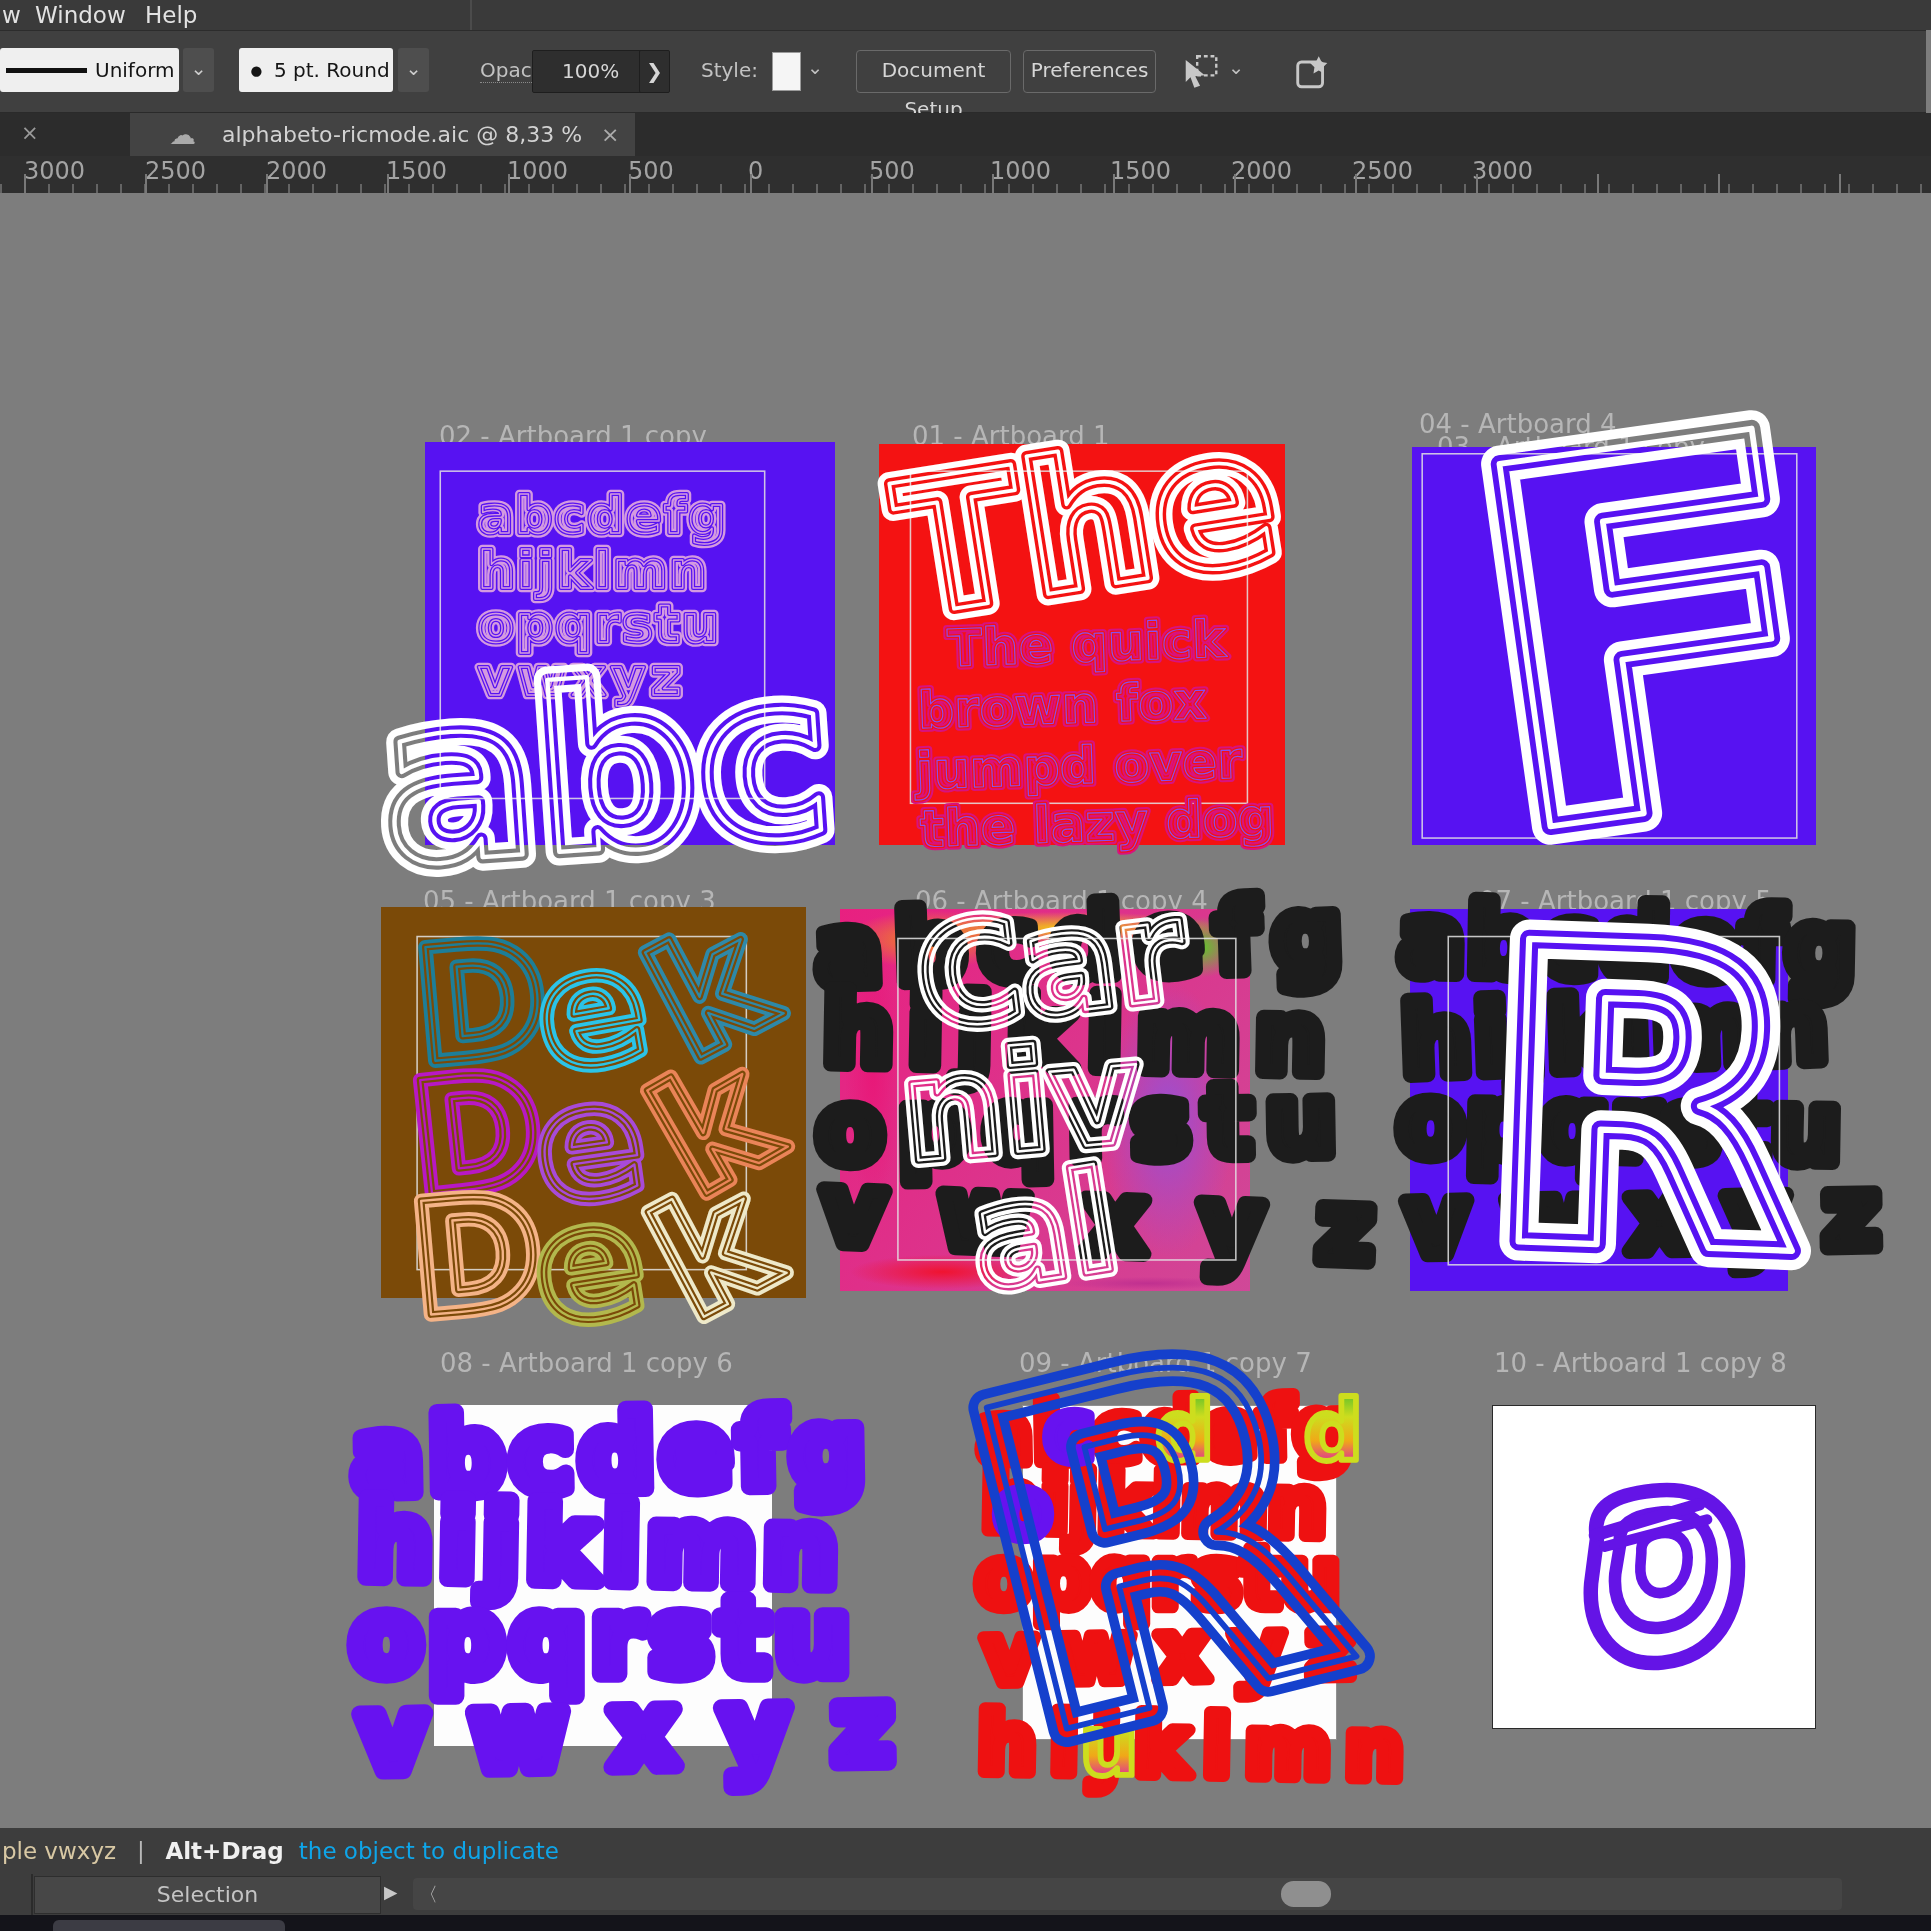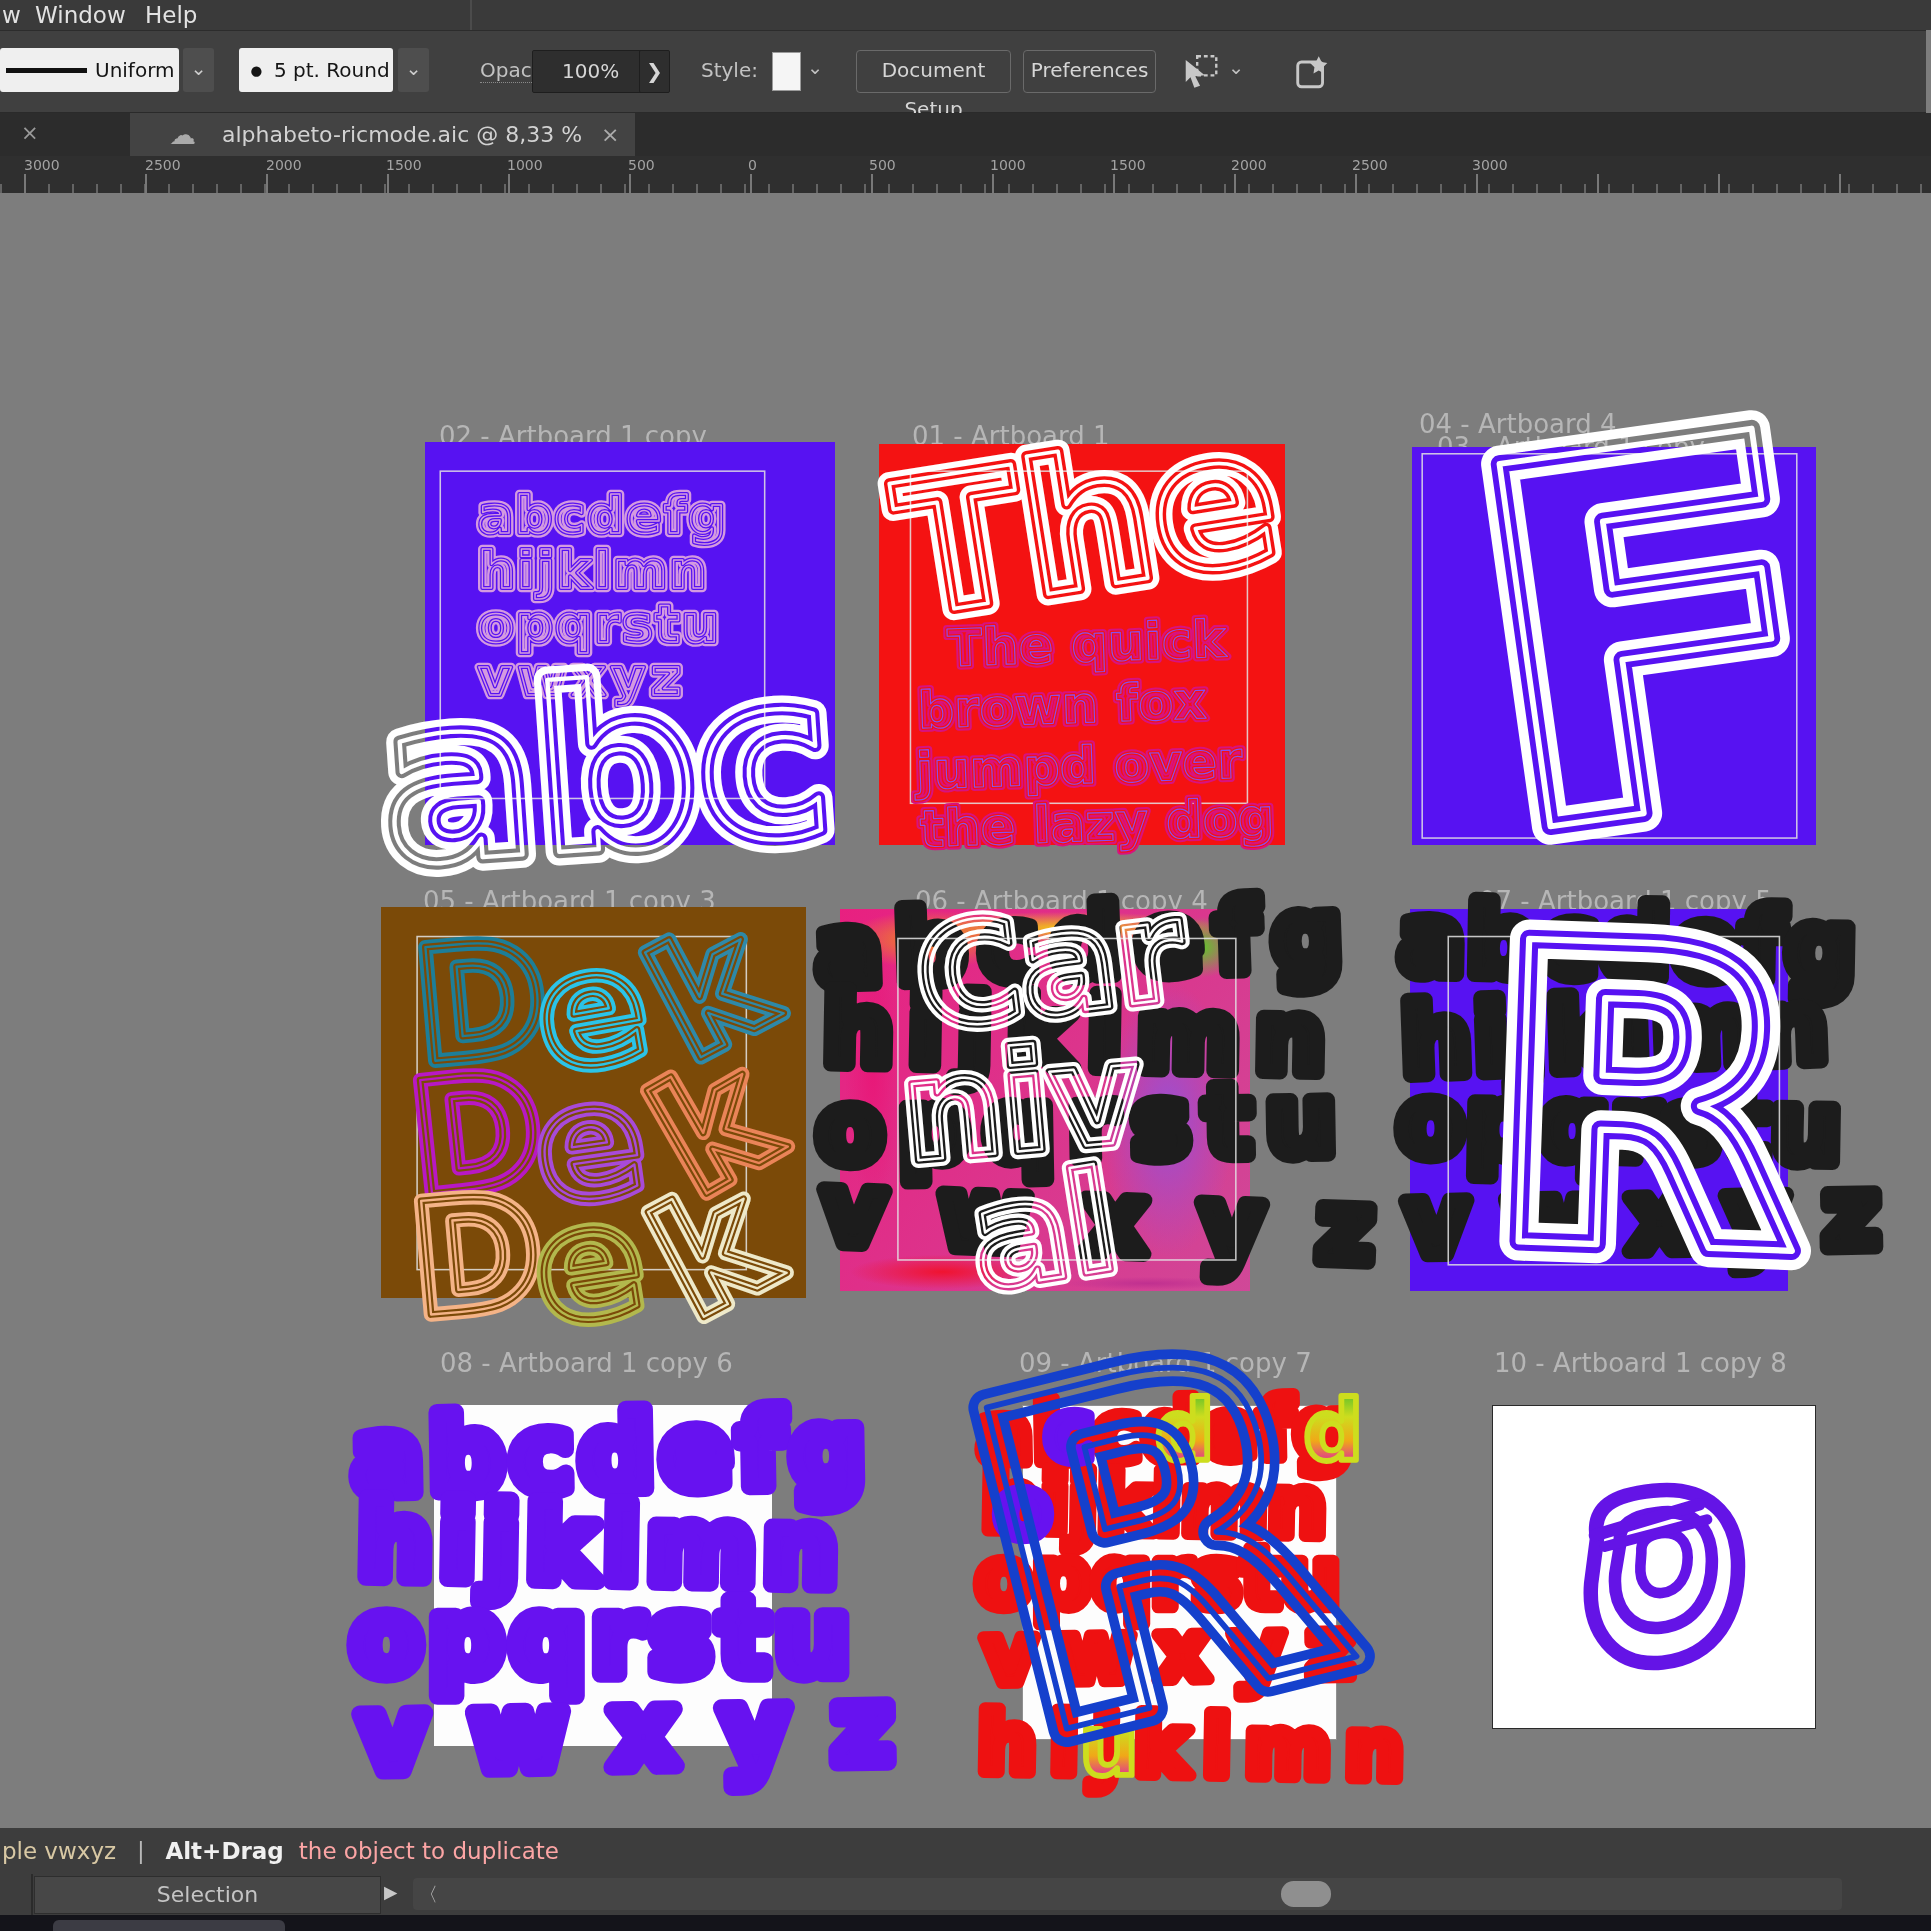--- a/index.html
+++ b/index.html
@@ -20,21 +20,21 @@
            color:#cfcfcf;font-size:19.3px;text-align:center;line-height:42px;}
   .cblabel{position:absolute;top:27px;color:#c2c2c2;font-size:20px;}
   .darkfield{position:absolute;top:19.3px;height:41px;background:#2e2e2e;border:1px solid #1e1e1e;
              color:#d6d6d6;font-size:20px;line-height:41px;border-radius:1.9px;}
   .cbtn{position:absolute;top:19.3px;height:41px;border:1.9px solid #6a6a6a;border-radius:3.9px;
         color:#d6d6d6;font-size:20px;line-height:39px;text-align:center;background:#404040;}
   .tabbar{position:absolute;left:0;top:113px;width:1931px;height:43px;background:#2c2c2c;}
   .tab{position:absolute;left:130px;top:0;width:505px;height:43px;background:#434343;
        color:#d2d2d2;font-size:22px;line-height:43px;}
   .ruler{position:absolute;left:0;top:156px;width:1931px;height:37px;background:#2f2f2f;
-         border-bottom:1px solid #252525;color:#a3a3a3;font-size:14px;}
+         border-bottom:1px solid #252525;color:#a3a3a3;font-size:24px;}
   .ruler .tmin{position:absolute;left:0;bottom:0;width:1931px;height:8.7px;
       background:repeating-linear-gradient(90deg,#646464 0 1.9px,transparent 1.9px 24px);}
   .ruler .tmaj{position:absolute;left:0;bottom:0;width:1931px;height:19.3px;
       background:repeating-linear-gradient(90deg,#787878 0 1.9px,transparent 1.9px 121px);
       background-position:24px 0;}
   .rlab{position:absolute;top:1px;}
 
   
   .canvas{position:absolute;left:0;top:193px;width:1931px;height:1635px;background:#7d7d7d;}
   .ablabel{position:absolute;color:#b6b6b6;font-size:26px;white-space:nowrap;}
@@ -367,21 +367,21 @@
       <path stroke-width="11" d="M 1700 1608 C 1699 1595 1708 1590 1720 1588 C 1738 1586 1748 1596 1748 1613 C 1748 1632 1739 1648 1721 1650 C 1706 1651 1698 1638 1699 1622 Z"></path>
       <path stroke-width="13" d="M 1652 1590 L 1760 1558"></path>
       <path stroke-width="11" d="M 1662 1602 L 1768 1574"></path>
     </g>
   </svg>
 
   <div class="hintbar">
     <span style="color:#d8c8a4;margin-left:1.9px;">ple vwxyz</span>
     <span style="color:#b8b8b8;margin:0 13.5px;">|</span>
     <span style="color:#f0f0f0;font-weight:bold;">Alt+Drag</span>
-    <span style="color:#fca5a5;margin-left:7.7px;">the object to duplicate</span>
+    <span style="color:#0ea5e9;margin-left:7.7px;">the object to duplicate</span>
   </div>
 
   <div class="toolrow">
     <span class="abs" style="left:31px;top:0;width:1.9px;height:41px;background:#2b2b2b;"></span>
     <div class="selbox">Selection</div>
     <span class="abs" style="left:384px;top:7.7px;color:#c8c8c8;font-size:17.4px;">▶</span>
     <div class="scrolltrack">
       <span class="abs" style="left:5.8px;top:2.9px;color:#b0b0b0;font-size:19.3px;">〈</span>
       <span class="scrollthumb"></span>
     </div>

